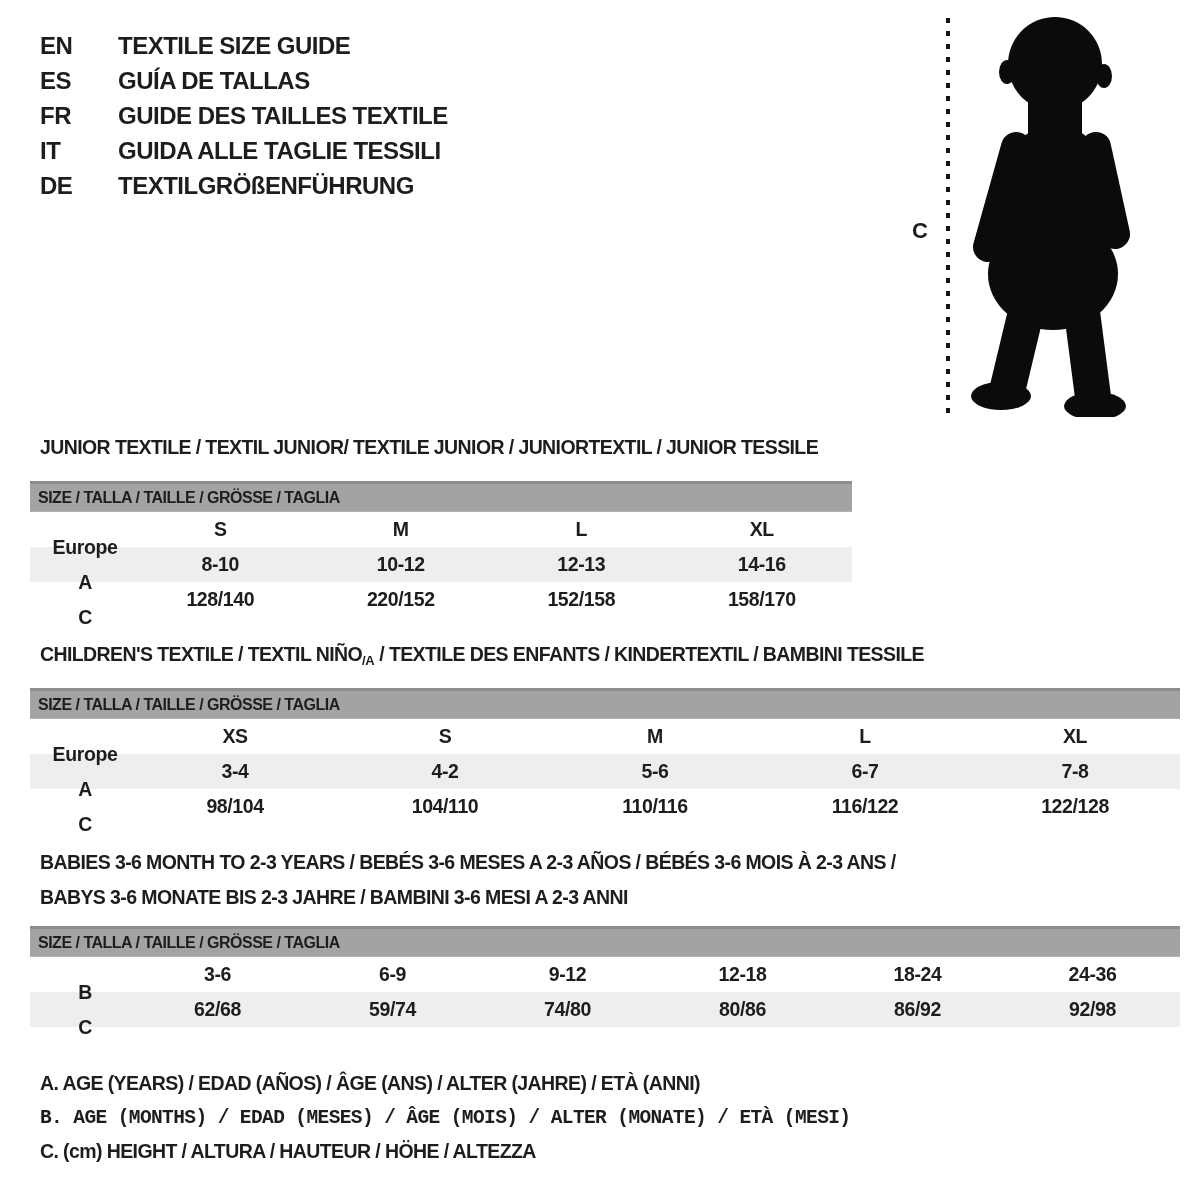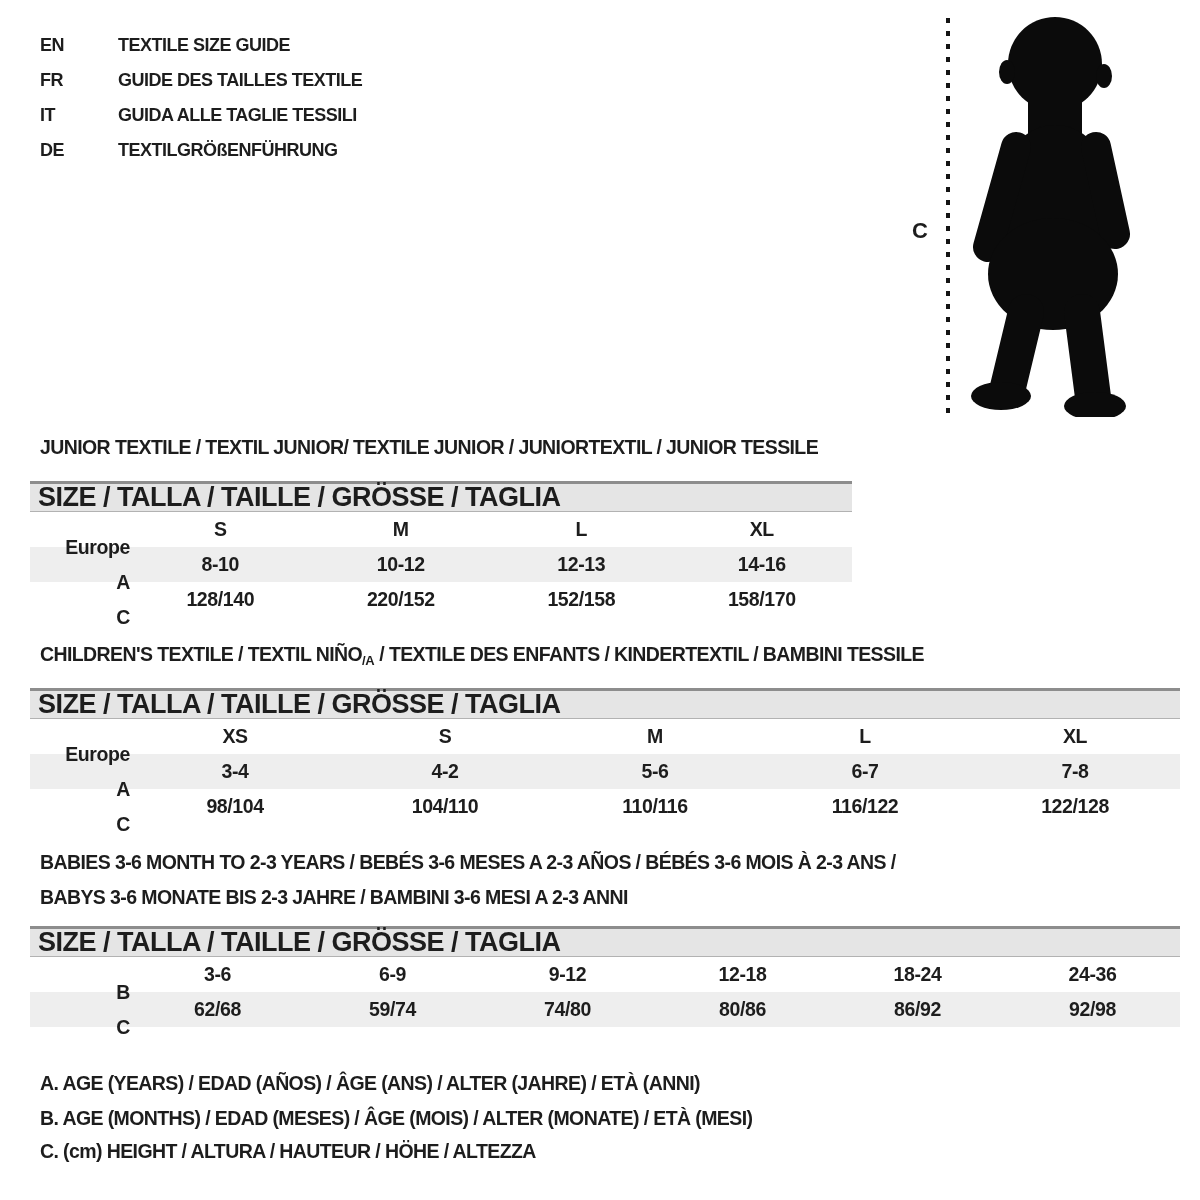--- a/index.html
+++ b/index.html
@@ -7,62 +7,66 @@
   body {
     position:relative;
     font-family:"Liberation Sans", sans-serif;
     color:#1d1d1d;
     font-weight:700;
     overflow:hidden;
   }
 
   
   .lang-block { position:absolute; left:40px; top:28px; }
-  .lang-row { display:flex; height:35px; align-items:center; font-size:18px; letter-spacing:-0.5px; }
+  .lang-row { display:flex; height:35px; align-items:center; font-size:24px; letter-spacing:-0.5px; }
   .lang-code { width:78px; }
   .lang-label { white-space:nowrap; }
 
   
   .dash-line {
     position:absolute; left:946px; top:18px; width:4px; height:400px;
     background:repeating-linear-gradient(to bottom, #141414 0 5px, transparent 5px 13px);
   }
   .c-label { position:absolute; left:912px; top:218px; font-size:22px; }
   .toddler-svg { position:absolute; left:962px; top:12px; }
 
   
   .sec-title { position:absolute; left:40px; font-size:19.5px; letter-spacing:-0.6px; white-space:nowrap; }
   .sub-a { font-size:13px; position:relative; top:4px; letter-spacing:-0.3px; }
 
   
   .stable { position:absolute; left:30px; }
   .bar {
-    height:31px; background:#e5e5e5;
+    height:31px; background:#a3a3a3;
     border-top:3px solid #8d8d8d; border-bottom:1px solid #b2b2b2;
-    font-size:27px; letter-spacing:-0.5px;
+    font-size:16px; letter-spacing:-0.5px;
     display:flex; align-items:center; padding-left:8px;
   }
   .trow { display:flex; height:35px; align-items:center; font-size:19.5px; letter-spacing:-0.4px; }
   .trow:nth-child(even) { background:#eeeeee; }
   .tcell { flex:1; text-align:center; }
-  .tcell.label { flex:0 0 100px; text-align:right; padding-left:10px;margin-top:36px; }
+  .tcell.label { flex:0 0 100px; text-align:center; padding-left:10px;margin-top:36px; }
 
   
   .legend-line { position:absolute; left:40px; font-size:19.5px; letter-spacing:-0.6px; white-space:nowrap; }
   .legend-a { top:1072px; }
-  .legend-b { top:1107px; }
+  .legend-b { top:1107px;font-family:Liberation Mono, monospace; }
   .legend-c { top:1140px; }
 </style>
 </head>
 <body>
 
 <header class="lang-block">
   <div class="lang-row">
     <span class="lang-code">EN</span>
     <span class="lang-label">TEXTILE SIZE GUIDE</span>
+  </div>
+  <div class="lang-row">
+    <span class="lang-code">ES</span>
+    <span class="lang-label">GUÍA DE TALLAS</span>
   </div>
   <div class="lang-row">
     <span class="lang-code">FR</span>
     <span class="lang-label">GUIDE DES TAILLES TEXTILE</span>
   </div>
   <div class="lang-row">
     <span class="lang-code">IT</span>
     <span class="lang-label">GUIDA ALLE TAGLIE TESSILI</span>
   </div>
   <div class="lang-row">

